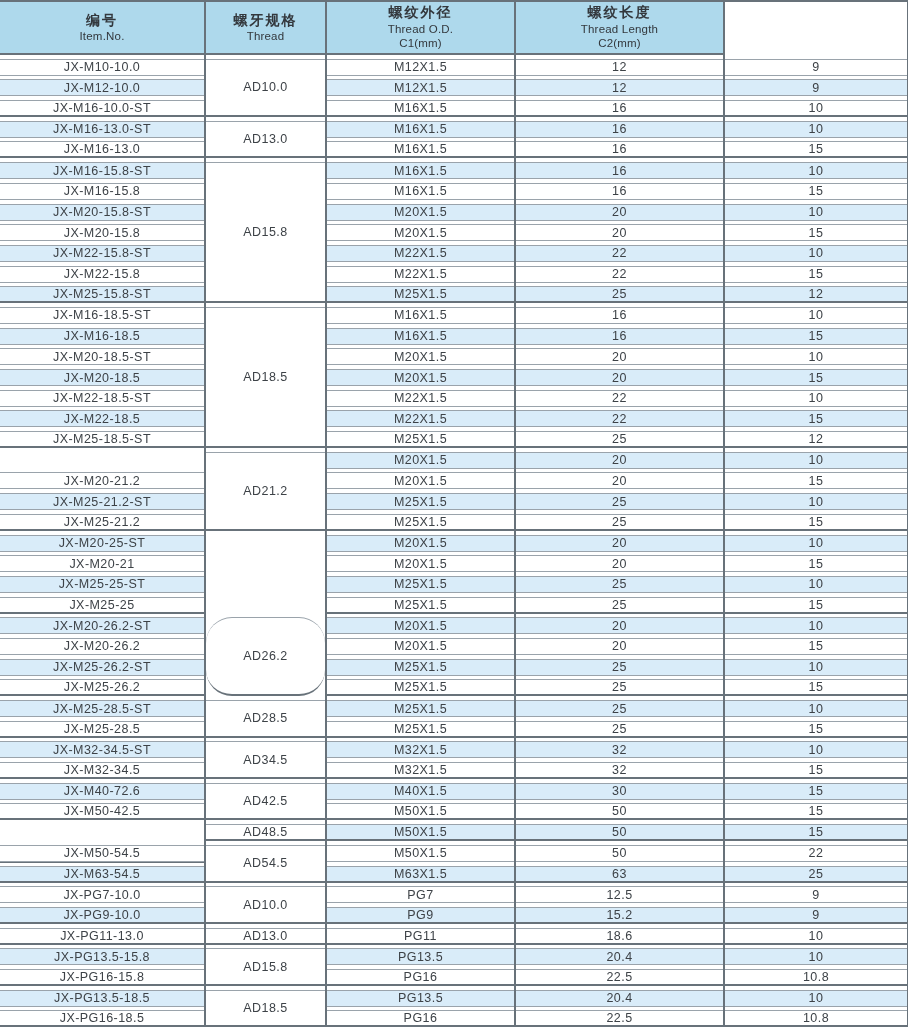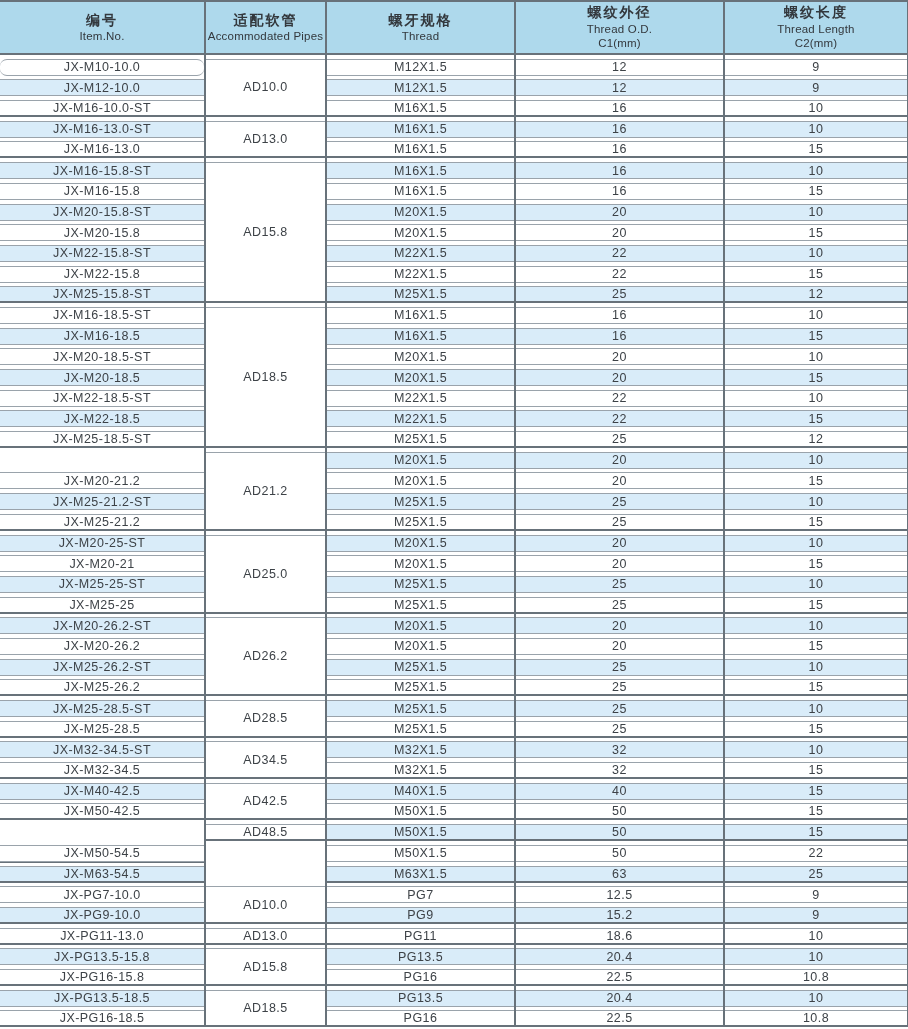--- a/index.html
+++ b/index.html
@@ -62,38 +62,34 @@
 </style>
 </head>
 <body>
 
 <div class="tbl">
   <div class="hc">
     <span class="zh">编号</span>
     <span class="en">Item.No.</span>
   </div>
   <div class="hc">
-    <span class="zh">适配软管</span>
-    <span class="en">Accommodated Pipes</span>
-  </div>
-  <div class="hc">
     <span class="zh">螺牙规格</span>
     <span class="en">Thread</span>
   </div>
   <div class="hc">
     <span class="zh">螺纹外径</span>
     <span class="en">Thread O.D.</span>
     <span class="en">C1(mm)</span>
   </div>
   <div class="hc">
     <span class="zh">螺纹长度</span>
     <span class="en">Thread Length</span>
     <span class="en">C2(mm)</span>
   </div>
-<div class="c" style="grid-area: 2 / 1; border-radius: 7px;">JX-M10-10.0</div>
+<div class="c" style="grid-area: 2 / 1;">JX-M10-10.0</div>
     <div class="c pipe ge" style="grid-area: 2 / 2 / span 3;">AD10.0</div>
     <div class="c" style="grid-area: 2 / 3;">M12X1.5</div>
     <div class="c" style="grid-area: 2 / 4;">12</div>
     <div class="c" style="grid-area: 2 / 5;">9</div>
     <div class="c b" style="grid-area: 3 / 1;">JX-M12-10.0</div>
     <div class="c b" style="grid-area: 3 / 3;">M12X1.5</div>
     <div class="c b" style="grid-area: 3 / 4;">12</div>
     <div class="c b" style="grid-area: 3 / 5;">9</div>
     <div class="c ge" style="grid-area: 4 / 1;">JX-M16-10.0-ST</div>
     <div class="c ge" style="grid-area: 4 / 3;">M16X1.5</div>
@@ -177,38 +173,37 @@
     <div class="c" style="grid-area: 22 / 5;">15</div>
     <div class="c b" style="grid-area: 23 / 1;">JX-M25-21.2-ST</div>
     <div class="c b" style="grid-area: 23 / 3;">M25X1.5</div>
     <div class="c b" style="grid-area: 23 / 4;">25</div>
     <div class="c b" style="grid-area: 23 / 5;">10</div>
     <div class="c ge" style="grid-area: 24 / 1;">JX-M25-21.2</div>
     <div class="c ge" style="grid-area: 24 / 3;">M25X1.5</div>
     <div class="c ge" style="grid-area: 24 / 4;">25</div>
     <div class="c ge" style="grid-area: 24 / 5;">15</div>
     <div class="c b" style="grid-area: 25 / 1;">JX-M20-25-ST</div>
-    <div class="c pipe ge" style="grid-area: 25 / 2 / span 4;">AD25.0</div>
     <div class="c b" style="grid-area: 25 / 3;">M20X1.5</div>
     <div class="c b" style="grid-area: 25 / 4;">20</div>
     <div class="c b" style="grid-area: 25 / 5;">10</div>
     <div class="c" style="grid-area: 26 / 1;">JX-M20-21</div>
     <div class="c" style="grid-area: 26 / 3;">M20X1.5</div>
     <div class="c" style="grid-area: 26 / 4;">20</div>
     <div class="c" style="grid-area: 26 / 5;">15</div>
     <div class="c b" style="grid-area: 27 / 1;">JX-M25-25-ST</div>
     <div class="c b" style="grid-area: 27 / 3;">M25X1.5</div>
     <div class="c b" style="grid-area: 27 / 4;">25</div>
     <div class="c b" style="grid-area: 27 / 5;">10</div>
     <div class="c ge" style="grid-area: 28 / 1;">JX-M25-25</div>
     <div class="c ge" style="grid-area: 28 / 3;">M25X1.5</div>
     <div class="c ge" style="grid-area: 28 / 4;">25</div>
     <div class="c ge" style="grid-area: 28 / 5;">15</div>
     <div class="c b" style="grid-area: 29 / 1;">JX-M20-26.2-ST</div>
-    <div class="c pipe ge" style="grid-area: 29 / 2 / span 4;">AD26.2</div>
+    <div class="c pipe ge" style="grid-area: 29 / 2 / span 4; border-radius: 26px;">AD26.2</div>
     <div class="c b" style="grid-area: 29 / 3;">M20X1.5</div>
     <div class="c b" style="grid-area: 29 / 4;">20</div>
     <div class="c b" style="grid-area: 29 / 5;">10</div>
     <div class="c" style="grid-area: 30 / 1;">JX-M20-26.2</div>
     <div class="c" style="grid-area: 30 / 3;">M20X1.5</div>
     <div class="c" style="grid-area: 30 / 4;">20</div>
     <div class="c" style="grid-area: 30 / 5;">15</div>
     <div class="c b" style="grid-area: 31 / 1;">JX-M25-26.2-ST</div>
     <div class="c b" style="grid-area: 31 / 3;">M25X1.5</div>
     <div class="c b" style="grid-area: 31 / 4;">25</div>
@@ -228,35 +223,36 @@
     <div class="c ge" style="grid-area: 34 / 5;">15</div>
     <div class="c b" style="grid-area: 35 / 1;">JX-M32-34.5-ST</div>
     <div class="c pipe ge" style="grid-area: 35 / 2 / span 2;">AD34.5</div>
     <div class="c b" style="grid-area: 35 / 3;">M32X1.5</div>
     <div class="c b" style="grid-area: 35 / 4;">32</div>
     <div class="c b" style="grid-area: 35 / 5;">10</div>
     <div class="c ge" style="grid-area: 36 / 1;">JX-M32-34.5</div>
     <div class="c ge" style="grid-area: 36 / 3;">M32X1.5</div>
     <div class="c ge" style="grid-area: 36 / 4;">32</div>
     <div class="c ge" style="grid-area: 36 / 5;">15</div>
-    <div class="c b" style="grid-area: 37 / 1;">JX-M40-42.5</div>
+    <div class="c b" style="grid-area: 37 / 1;">JX-M40-72.6</div>
     <div class="c pipe ge" style="grid-area: 37 / 2 / span 2;">AD42.5</div>
     <div class="c b" style="grid-area: 37 / 3;">M40X1.5</div>
-    <div class="c b" style="grid-area: 37 / 4;">40</div>
+    <div class="c b" style="grid-area: 37 / 4;">30</div>
     <div class="c b" style="grid-area: 37 / 5;">15</div>
     <div class="c ge" style="grid-area: 38 / 1;">JX-M50-42.5</div>
     <div class="c ge" style="grid-area: 38 / 3;">M50X1.5</div>
     <div class="c ge" style="grid-area: 38 / 4;">50</div>
     <div class="c ge" style="grid-area: 38 / 5;">15</div>
     <div class="c b ge" style="grid-area: 39 / 1; margin-top: 36px;">JX-M50-48.5</div>
     <div class="c pipe ge" style="grid-area: 39 / 2;">AD48.5</div>
     <div class="c b ge" style="grid-area: 39 / 3;">M50X1.5</div>
     <div class="c b ge" style="grid-area: 39 / 4;">50</div>
     <div class="c b ge" style="grid-area: 39 / 5;">15</div>
     <div class="c" style="grid-area: 40 / 1;">JX-M50-54.5</div>
+    <div class="c pipe ge" style="grid-area: 40 / 2 / span 2;">AD54.5</div>
     <div class="c" style="grid-area: 40 / 3;">M50X1.5</div>
     <div class="c" style="grid-area: 40 / 4;">50</div>
     <div class="c" style="grid-area: 40 / 5;">22</div>
     <div class="c b ge" style="grid-area: 41 / 1;">JX-M63-54.5</div>
     <div class="c b ge" style="grid-area: 41 / 3;">M63X1.5</div>
     <div class="c b ge" style="grid-area: 41 / 4;">63</div>
     <div class="c b ge" style="grid-area: 41 / 5;">25</div>
     <div class="c" style="grid-area: 42 / 1;">JX-PG7-10.0</div>
     <div class="c pipe ge" style="grid-area: 42 / 2 / span 2;">AD10.0</div>
     <div class="c" style="grid-area: 42 / 3;">PG7</div>

